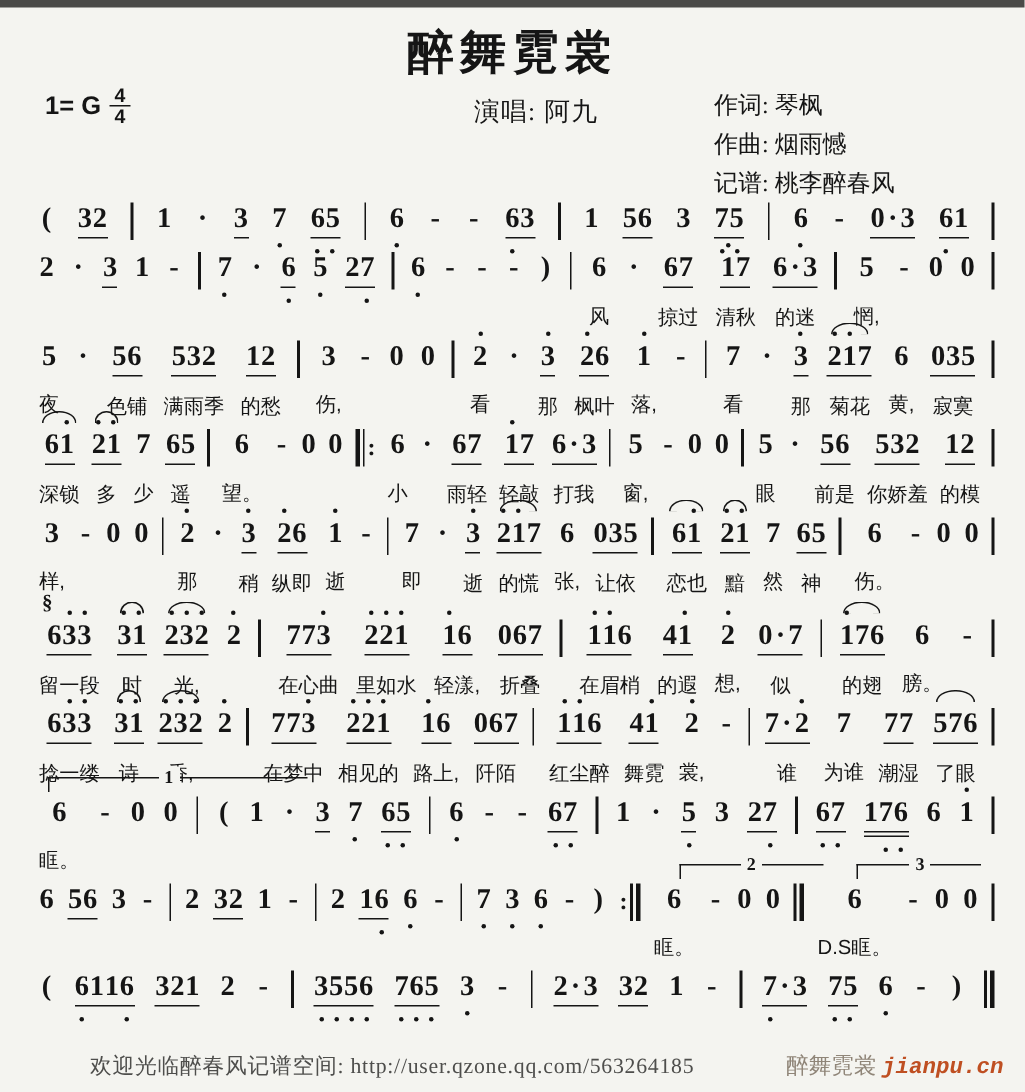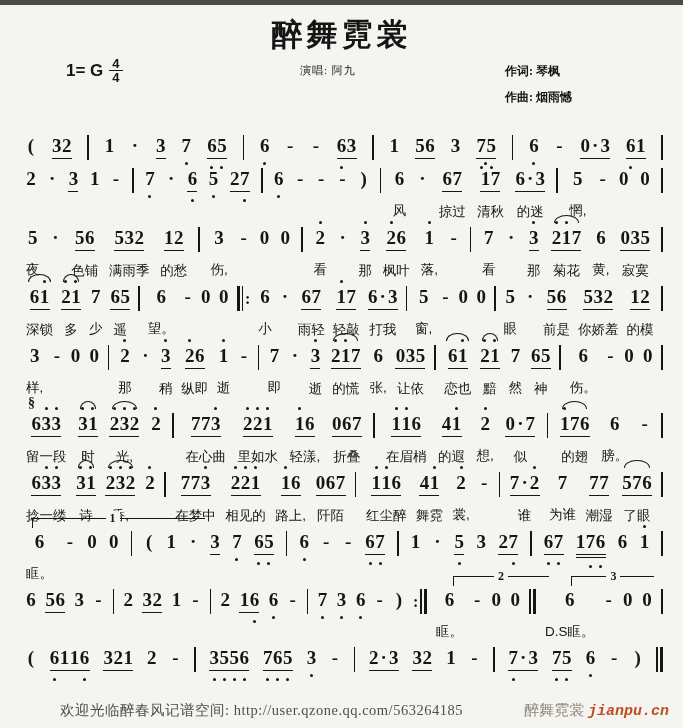--- a/index.html
+++ b/index.html
@@ -7,26 +7,26 @@
     width:683px;height:728px;overflow:hidden;position:relative;
     background:#f4f4f0;color:#151515;
     font-family:"Liberation Serif", serif;
   }
   .topstrip{position:absolute;top:0;left:0;width:683px;height:5px;background:#4a4a48;}
   
   .header{position:relative;height:126px;}
   .title{position:absolute;top:14px;left:0;width:100%;text-align:center;
     font-size:31px;font-weight:bold;letter-spacing:4px;}
   .keysig{position:absolute;top:57px;left:30px;font-size:17px;font-weight:bold;
-    display:flex;align-items:center;gap:6px;font-family:"Liberation Sans",sans-serif;margin-left:36px;}
+    display:flex;align-items:center;gap:6px;font-family:"Liberation Sans",sans-serif;}
   .frac{display:inline-flex;flex-direction:column;align-items:center;line-height:1;}
   .frac i{font-style:normal;font-size:13px;font-weight:bold;padding:0 3px;}
   .frac i:first-child{border-bottom:1px solid #151515;}
-  .singer{position:absolute;top:63px;left:300px;font-size:11px;letter-spacing:1px;}
-  .credits{position:absolute;top:58px;left:505px;font-size:12px;line-height:26px;font-weight:bold;}
+  .singer{position:absolute;top:63px;left:316px;font-size:17px;letter-spacing:1px;}
+  .credits{position:absolute;top:58px;left:476px;font-size:16px;line-height:26px;}
   .credits div{white-space:nowrap;}
   
   .score{padding:8px 20px 0 26px;}
   .linewrap{position:relative;margin-bottom:7px;}
   .linewrap.has-segno{margin-top:16px;}
   .line{display:flex;justify-content:space-between;align-items:flex-start;position:relative;}
   .tok{display:inline-flex;flex-direction:column;align-items:center;position:relative;
        font-size:19px;font-weight:bold;line-height:24px;}
   .grp{position:relative;display:inline-block;white-space:nowrap;}
   .grp.u1{border-bottom:1.5px solid #151515;}
@@ -71,20 +71,21 @@
     <span>1= G</span>
     <span class="frac">
       <i>4</i>
       <i>4</i>
     </span>
   </div>
   <div class="singer">演唱: 阿九</div>
   <div class="credits">
     <div>作词: 琴枫</div>
     <div>作曲: 烟雨憾</div>
+    <div>记谱: 桃李醉春风</div>
   </div>
 </div>
 
 <div class="score" id="score">
     <div class="linewrap">
       <div class="line">
         <span class="tok">
           <span class="grp"><span class="ch">(</span></span>
         </span>
         <span class="tok">

